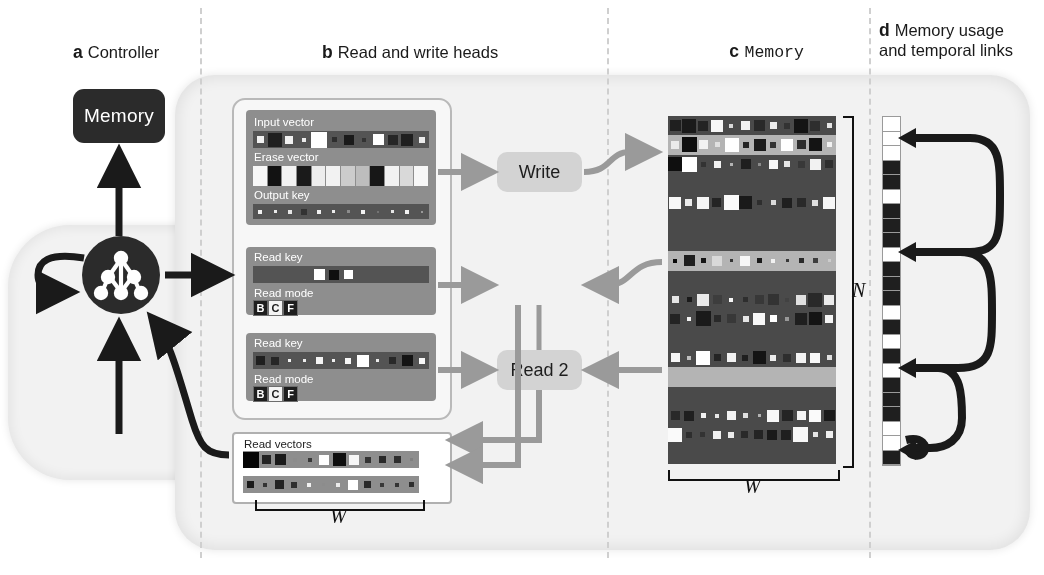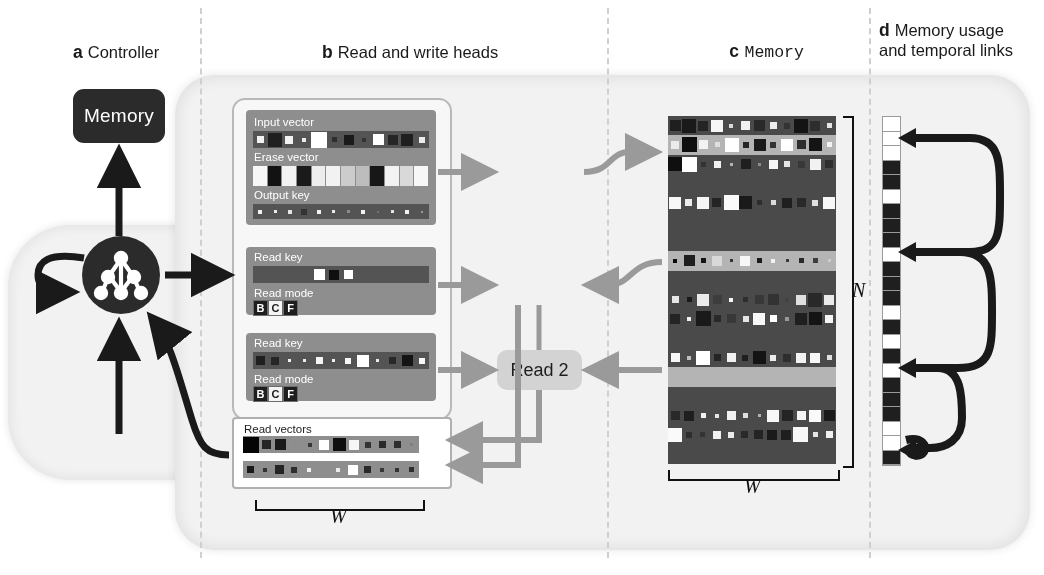--- a/index.html
+++ b/index.html
@@ -36,21 +36,21 @@
 
   
   .pill{position:absolute;background:#d3d3d3;border-radius:10px;
         display:flex;align-items:center;justify-content:center;
         font-size:18px;color:#1d1d1d;}
 
   
   .headgroup{position:absolute;left:232px;top:98px;width:216px;height:318px;
              background:#f7f7f7;border:2px solid #b9b9b9;border-radius:13px;}
   .headcard{position:absolute;background:#8e8e8e;border-radius:4px;}
-  .rvcard{position:absolute;left:232px;top:417px;width:216px;height:68px;
+  .rvcard{position:absolute;left:232px;top:432px;width:216px;height:68px;
           background:#ffffff;border:2px solid #b0b0b0;border-radius:4px;}
 
   .rowlabel{position:absolute;color:#ffffff;font-size:11.5px;line-height:12px;
             white-space:nowrap;}
   .rowlabel.dk{color:#222;}
 
   
   .bar{position:absolute;display:flex;align-items:center;}
   .cellwrap{flex:1 1 0;display:flex;align-items:center;justify-content:center;height:100%;}
   .sq{display:block;}
@@ -387,20 +387,21 @@
         </div>
         <div class="cellwrap">
           <div class="sq" style="width: 5px; height: 5px; background: rgb(46, 46, 46);"></div>
         </div>
       </div>
   </div>
 
   <div class="hbr" style="left:255px;top:500px;width:166px;"></div>
   <div class="mathlbl" style="left:330px;top:505px;">W</div>
 
+  <div class="pill" style="left:497px;top:152px;width:85px;height:40px;">Write</div>
   <div class="pill" style="left:497px;top:350px;width:85px;height:40px;">Read 2</div>
 
   <div class="memory" id="memory-matrix">
       <div class="memrow" style="top: 0px; height: 19.3333px;">
         <div class="cellwrap">
           <div class="sq" style="width: 11px; height: 11px; background: rgb(31, 31, 31);"></div>
         </div>
         <div class="cellwrap">
           <div class="sq" style="width: 14px; height: 14px; background: rgb(26, 26, 26);"></div>
         </div>

